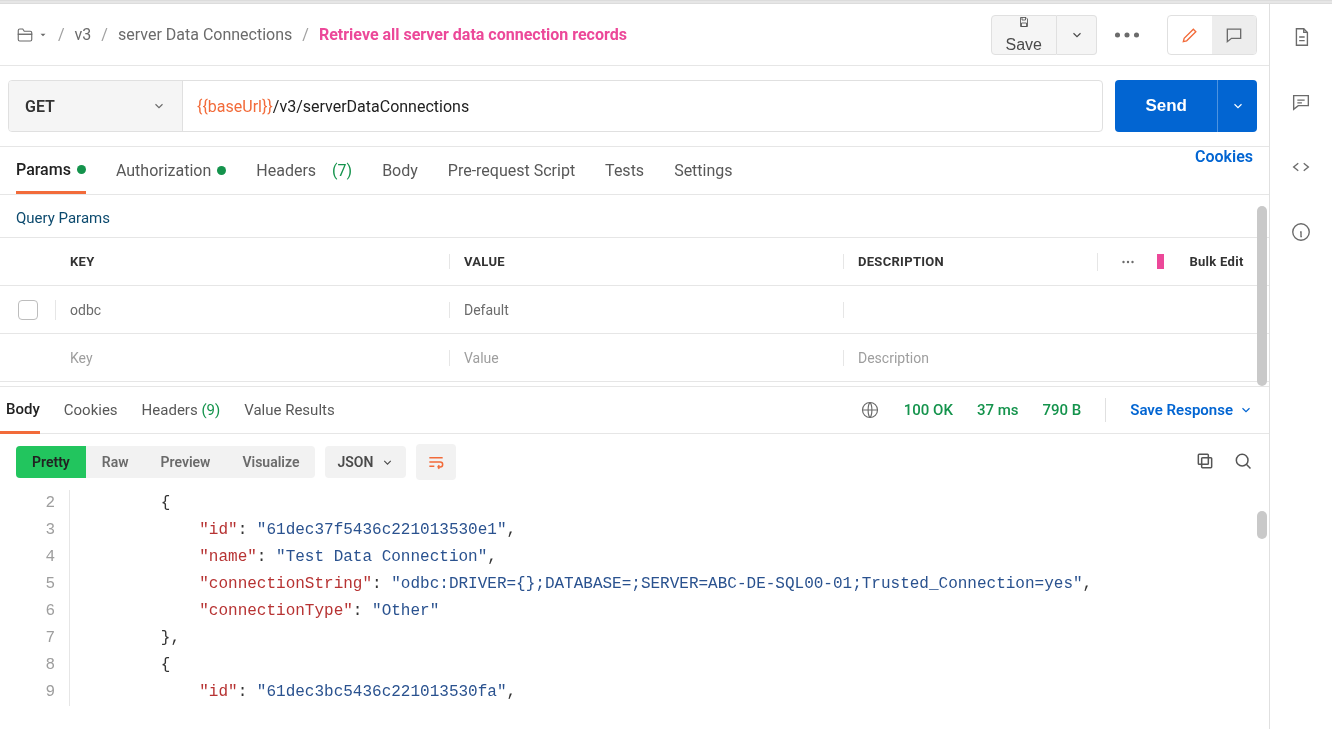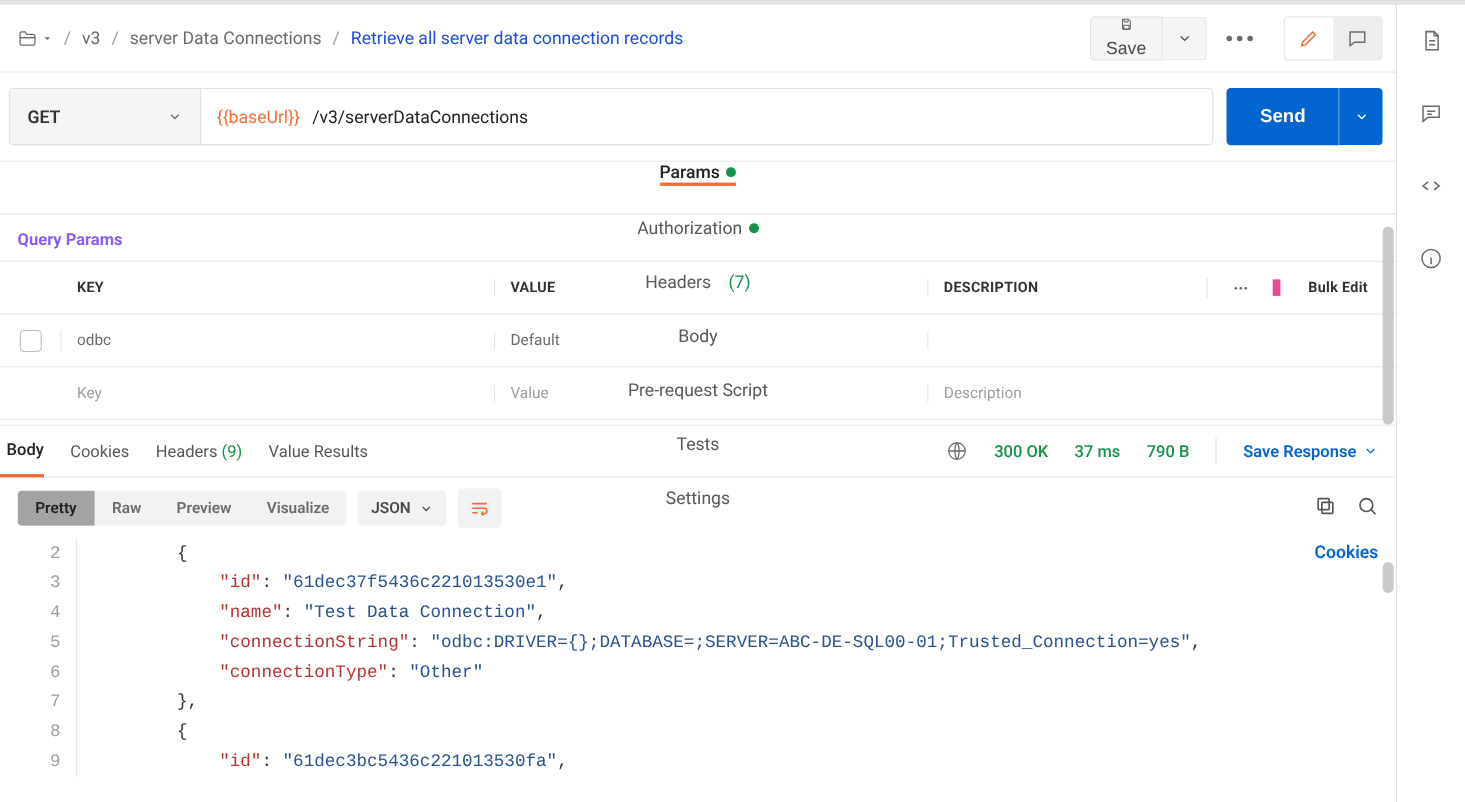--- a/index.html
+++ b/index.html
@@ -44,21 +44,21 @@
     border-bottom: 1px solid #e6e6e6;
   }
   .breadcrumb {
     display: flex; align-items: center; gap: 10px;
     font-size: 16px;
     color: #6b6b6b;
     flex: 0 0 auto;
     max-width: 760px;
   }
   .breadcrumb .sep { color: #a0a0a0; }
-  .breadcrumb .title { color: #1d4ed8; font-weight: 400; }
+  .breadcrumb .title { color: #ec4899; font-weight: 700; }
   .folder-btn { display: inline-flex; align-items: center; gap: 4px; }
   .folder-btn svg { width: 18px; height: 18px; stroke: #6b6b6b; fill:none; stroke-width:1.5; }
   .spacer { flex: 1; }
   .icon-btn {
     display: inline-flex; align-items: center; justify-content: center;
     border: 1px solid #e0e0e0; background: #f5f5f5;
     border-radius: 4px; cursor: pointer;
     color: #4a4a4a;
   }
   .icon-btn.noborder { border-color: transparent; background: transparent; }
@@ -94,57 +94,56 @@
   }
   .method-select {
     width: 174px; background:#f5f5f5;
     display:flex; align-items:center; justify-content:space-between;
     padding: 0 16px; font-size:16px; font-weight:600; color:#333;
     border-right:1px solid #e0e0e0;
   }
   .method-select svg { width:14px; height:14px; stroke:#6b6b6b; fill:none; stroke-width:2; }
   .url-input {
     flex:1; display:flex; align-items:center; padding:0 14px;
-    font-size:16px; font-family: inherit; gap: 11px;
+    font-size:16px; font-family: inherit;
   }
   .url-input .var { color:#f26b3a; }
   .send-group { display:inline-flex; }
   .send-btn {
     background:#0265d2; color:#fff; font-weight:700; font-size:17px;
     border:none; border-radius:4px 0 0 4px;
     padding: 0 30px; height:52px;
     display:inline-flex; align-items:center;
   }
   .send-chevron {
     background:#0265d2; border:none; border-left:1px solid rgba(255,255,255,0.3);
     border-radius:0 4px 4px 0; height:52px; width:40px;
     display:inline-flex; align-items:center; justify-content:center;
   }
   .send-chevron svg { width:14px; height:14px; stroke:#fff; fill:none; stroke-width:2; }
 
   
   .req-tabs-row {
-    display:flex; align-items:center;
+    display:flex; align-items:flex-start;
     padding: 0 16px; height: 48px;
     gap: 30px;
     border-bottom: 1px solid #e6e6e6;
     font-size:16px; color:#585858;
     position: relative;
-    flex-direction: column;
   }
   .req-tabs-row .tab { display:inline-flex; align-items:center; gap:6px; height:100%; cursor:pointer; }
   .req-tabs-row .tab.active { color:#212121; border-bottom: 3px solid #f26b3a; margin-bottom:-1px; font-weight:500;}
   .dot { width:9px; height:9px; border-radius:50%; }
   .dot.green { background:#14934c; }
   .req-tabs-row .count { color:#14934c; }
   .req-tabs-row .cookies-link { margin-left:auto; color:#0265d2; font-weight:600; }
 
   
   .section-title {
-    font-size:15px; font-weight:700; color:#8b5cf6;
+    font-size:15px; font-weight:400; color:#0c4a6e;
     padding: 14px 16px 10px 16px;
   }
   .qp-table { border-top:1px solid #e6e6e6; }
   .qp-row { display:flex; border-bottom:1px solid #e6e6e6; min-height:48px;align-items:center; }
   .qp-row.header { font-size:13px; font-weight:700; letter-spacing:0.3px; color:#333; }
   .qp-cb { width:56px; border-right:1px solid #e6e6e6; display:flex; align-items:center; justify-content:center; }
   .qp-cb .checkbox { width:20px; height:20px; border:1.5px solid #bdbdbd; border-radius:4px; }
   .qp-key { width: 394px; border-right:1px solid #e6e6e6; padding:0 14px; display:flex; align-items:center; }
   .qp-value { width: 394px; border-right:1px solid #e6e6e6; padding:0 14px; display:flex; align-items:center; }
   .qp-desc { flex:1; padding:0 14px; display:flex; align-items:center; }
@@ -176,21 +175,21 @@
 
   
   .body-toolbar {
     display:flex; align-items:center; gap: 10px;
     padding: 10px 16px;
   }
   .seg-group {
     display:inline-flex; background:#f2f2f2; border-radius:4px; overflow:hidden;
   }
   .seg { padding: 8px 16px; font-size:14px; font-weight:600; color:#6b6b6b; cursor:pointer;}
-  .seg.active { background:#a3a3a3; color:#212121;}
+  .seg.active { background:#22c55e; color:#212121;}
   .json-select {
     display:inline-flex; align-items:center; gap:8px; background:#f2f2f2; border-radius:4px;
     padding: 8px 12px; font-weight:600; color:#4a4a4a;
   }
   .json-select svg { width:13px; height:13px; stroke:#4a4a4a; fill:none; stroke-width:2;}
   .wrap-btn { width:40px; height:36px; background:#f2f2f2; border-radius:4px; display:inline-flex; align-items:center; justify-content:center;}
   .wrap-btn svg { width:20px; height:20px; stroke:#f26b3a; fill:none; stroke-width:1.8;}
   .body-toolbar .tool-right { margin-left:auto; display:inline-flex; gap:18px; align-items:center;}
   .body-toolbar .tool-right svg { width:20px; height:20px; stroke:#555; fill:none; stroke-width:1.8;}
 
@@ -370,21 +369,21 @@
       <span>Headers</span>&nbsp;<span class="count">(9)</span>
     </div>
     <div class="tab">
         <span>Value Results</span>
       </div>
     <div class="resp-spacer"></div>
     <svg class="globe" viewBox="0 0 24 24">
         <circle cx="12" cy="12" r="9"></circle>
         <path d="M3 12h18M12 3c3 3 3 15 0 18M12 3c-3 3-3 15 0 18"></path>
       </svg>
-    <span class="status-chunk">300 OK</span>
+    <span class="status-chunk">100 OK</span>
     <span class="status-chunk">37 ms</span>
     <span class="status-chunk">790 B</span>
     <div class="vline"></div>
     <div class="save-resp">
       <span>Save Response</span>
       <svg viewBox="0 0 24 24">
           <path d="M6 9l6 6 6-6"></path>
         </svg>
     </div>
   </div>

